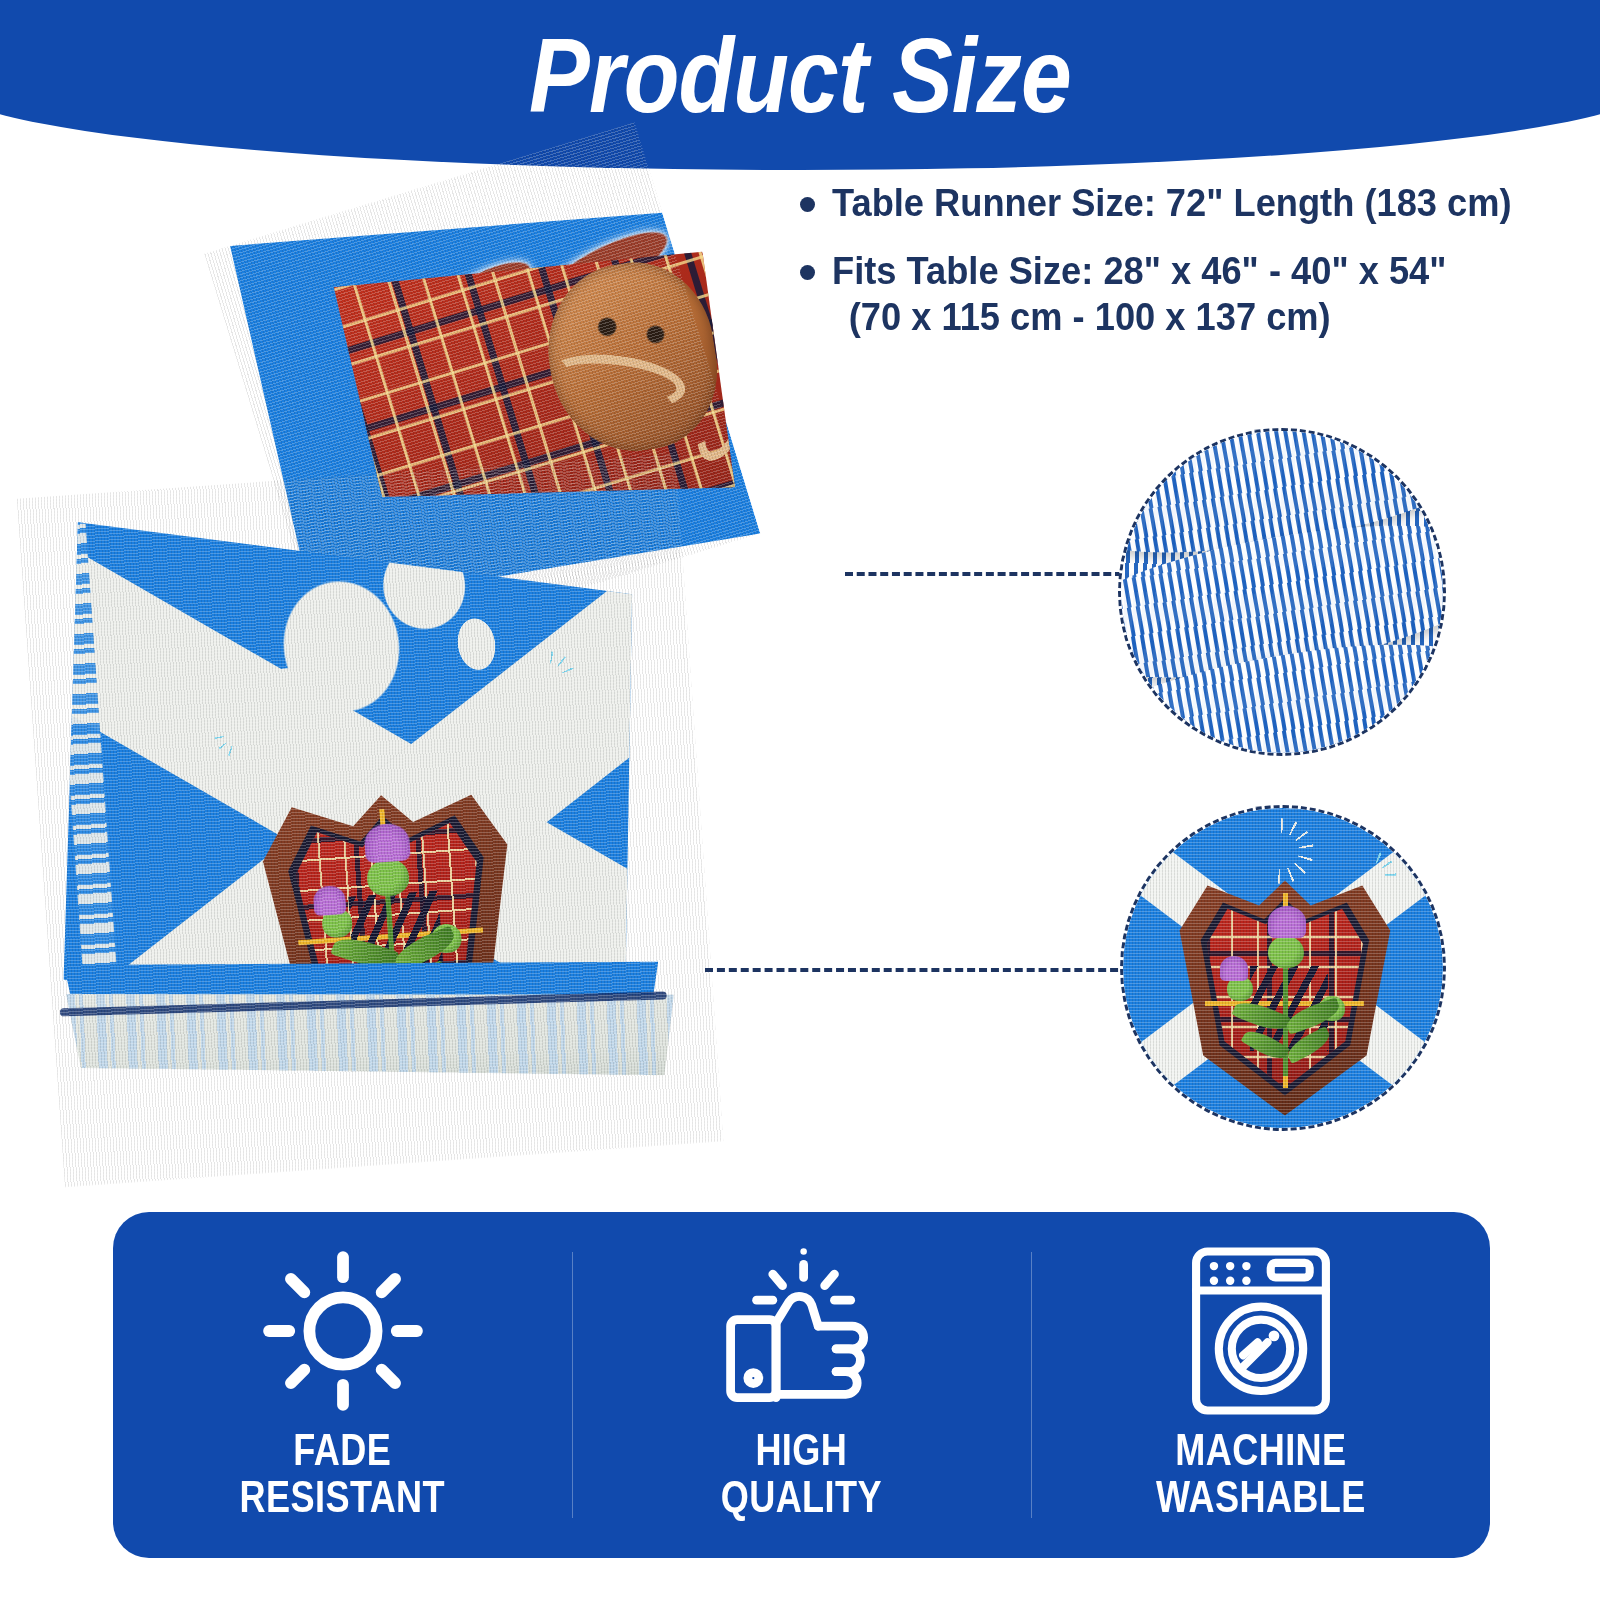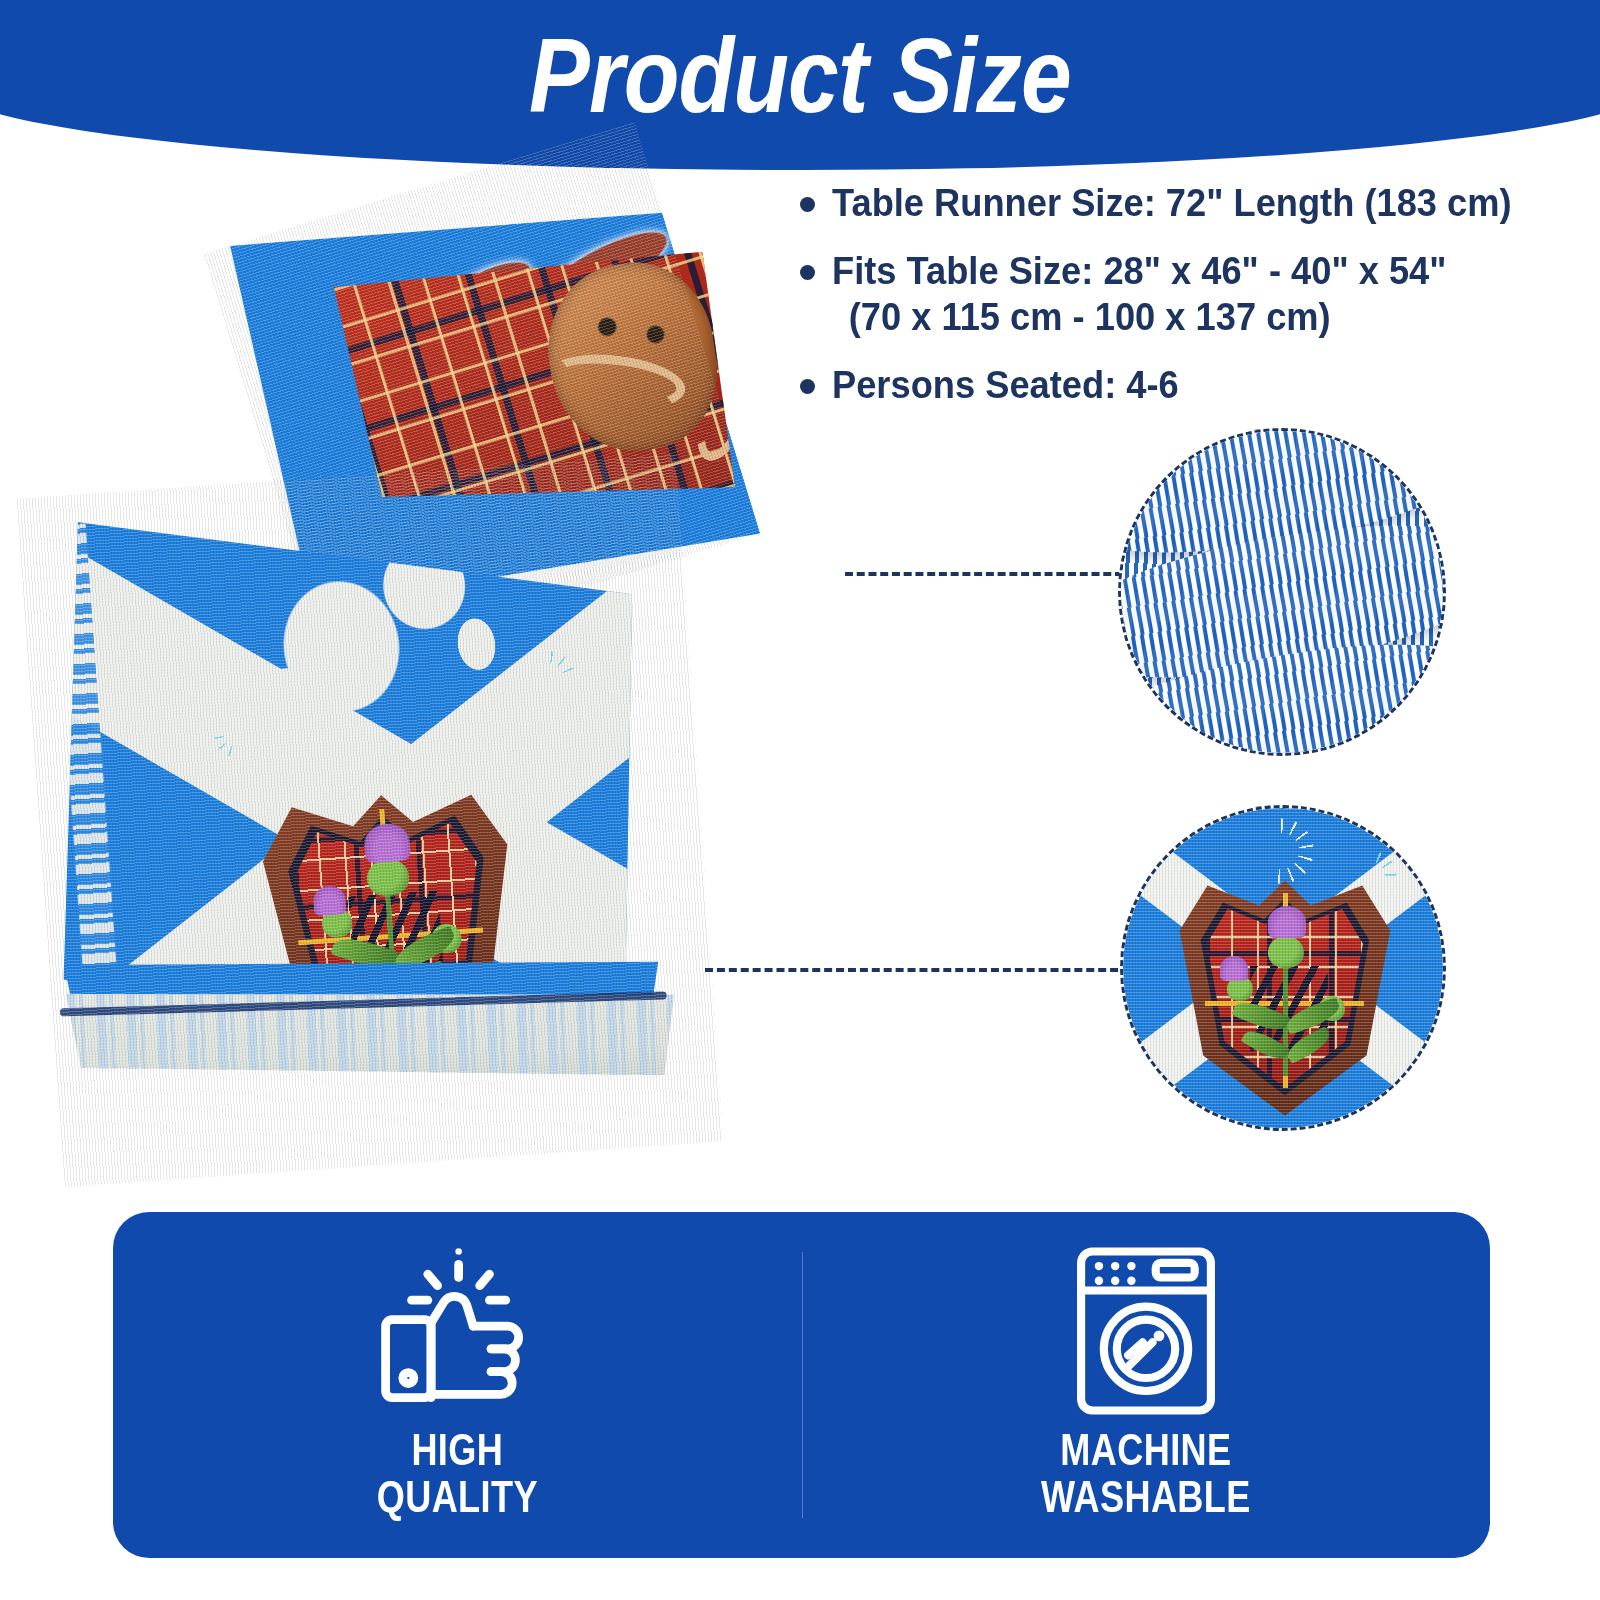--- a/index.html
+++ b/index.html
@@ -329,26 +329,20 @@
     </div>
 
     <div class="spec-row">
       <div class="spec-bullet"></div>
       <div class="spec-text">
         <span>Fits Table Size: 28" x 46" - 40" x 54"</span>
         <span class="l2">(70 x 115 cm - 100 x 137 cm)</span>
       </div>
     </div>
 
-    <div class="spec-row">
-      <div class="spec-bullet"></div>
-      <div class="spec-text">
-        <span>Persons Seated: 4-6</span>
-      </div>
-    </div>
 
   </div>
 
   <div class="product">
 
     <div class="flap">
       <div class="flap-blue">
         <div class="flap-script"></div>
       </div>
       <div class="flap-red">
@@ -441,20 +435,39 @@
         <div class="leaf" style="left:50%;top:56%;width:26%;height:8%;transform:rotate(-20deg);"></div>
         <div class="leaf" style="left:30%;top:68%;width:22%;height:7%;transform:rotate(30deg);"></div>
         <div class="leaf" style="left:50%;top:68%;width:22%;height:7%;transform:rotate(-28deg);"></div>
       </div>
       <div class="tex"></div>
     </div>
   </div>
 
   <div class="feature-bar">
 
+    <div class="feature">
+      <div class="feature-icon">
+        <svg width="168" height="168" viewBox="0 0 100 100" fill="none" stroke="#ffffff" stroke-width="7" stroke-linecap="round">
+          <circle cx="50" cy="50" r="20"></circle>
+          <line x1="50" y1="6" x2="50" y2="18"></line>
+          <line x1="50" y1="82" x2="50" y2="94"></line>
+          <line x1="6" y1="50" x2="18" y2="50"></line>
+          <line x1="82" y1="50" x2="94" y2="50"></line>
+          <line x1="19" y1="19" x2="27" y2="27"></line>
+          <line x1="73" y1="73" x2="81" y2="81"></line>
+          <line x1="19" y1="81" x2="27" y2="73"></line>
+          <line x1="73" y1="27" x2="81" y2="19"></line>
+        </svg>
+      </div>
+      <div class="feature-label">
+        <div>FADE</div>
+        <div>RESISTANT</div>
+      </div>
+    </div>
 
     <div class="feature">
       <div class="feature-icon">
         <svg width="170" height="172" viewBox="0 0 104 106" fill="none" stroke="#ffffff" stroke-width="5.4" stroke-linecap="round" stroke-linejoin="round">
           <rect x="8" y="46" width="28" height="48" rx="4"></rect>
           <circle cx="22" cy="82" r="3.4"></circle>
           <path d="M36 92 h43 a7 7 0 0 0 0-14 h-6"></path>
           <path d="M73 78 h8 a7 7 0 0 0 0-14 h-8"></path>
           <path d="M73 64 h10 a7 7 0 0 0 0-14 h-21"></path>
           <path d="M62 50 l-4 -13 a8 8 0 0 0 -14 -2 l-8 13"></path>

